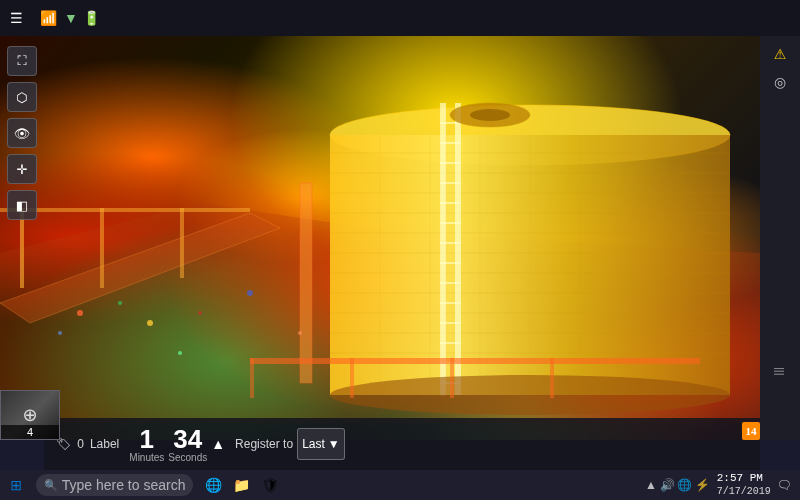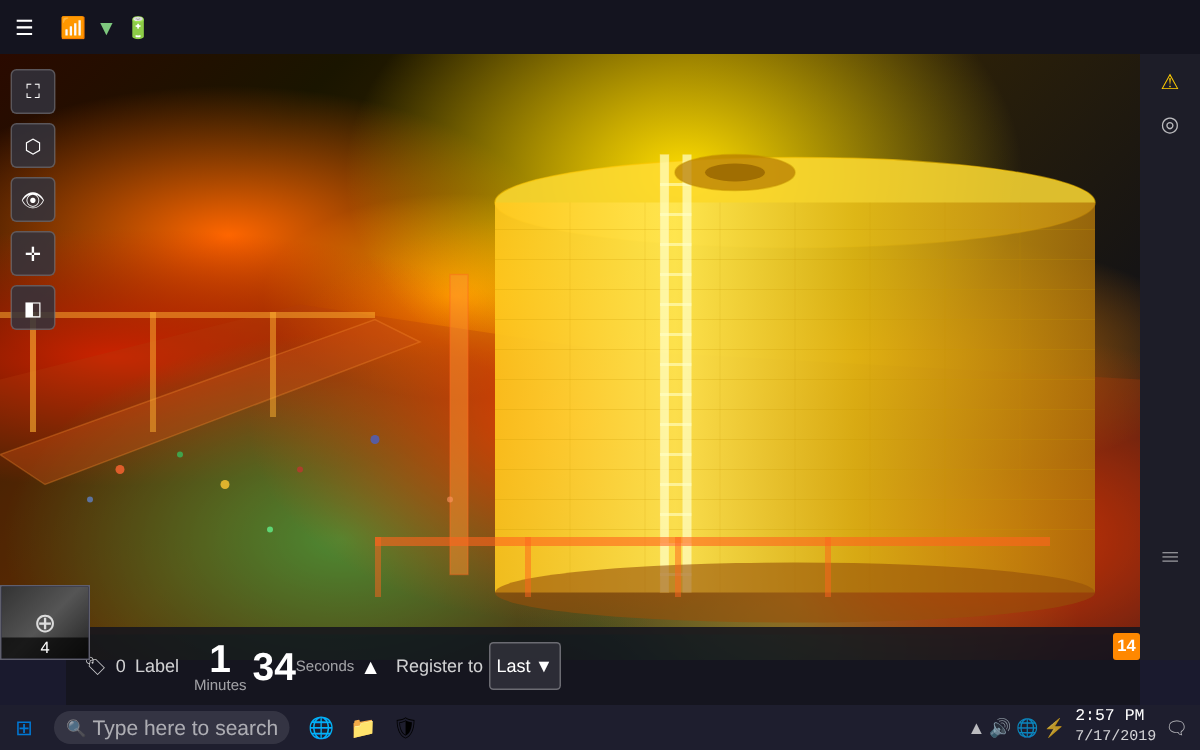--- a/index.html
+++ b/index.html
@@ -364,20 +364,21 @@
       color: white;
       font-size: 11px;
       font-weight: bold;
       width: 18px;
       height: 18px;
       display: flex;
       align-items: center;
       justify-content: center;
       border-radius: 2px;
       z-index: 11;
+      font-family: Liberation Serif, serif;
     }
 
     
     .warning-sidebar-icon {
       color: #ffcc00;
       font-size: 14px;
     }
   </style>
 </head>
 <body>
@@ -530,21 +531,21 @@
     <span>🏷</span>
     <span>0</span>
     <span>Label</span>
   </div>
 
   <div class="time-section">
     <div style="display:flex;flex-direction:column;align-items:center;">
       <span class="time-value">1</span>
       <span class="time-unit">Minutes</span>
     </div>
-    <div style="display:flex;flex-direction:row;align-items:center;">
+    <div style="display:flex;flex-direction:column;align-items:center;">
       <span class="time-value">34</span>
       <span class="time-unit">Seconds</span>
     </div>
     <span class="time-up-arrow">▲</span>
   </div>
 
 
   <div class="register-section">
     <span>Register to</span>
     <div class="register-dropdown">

